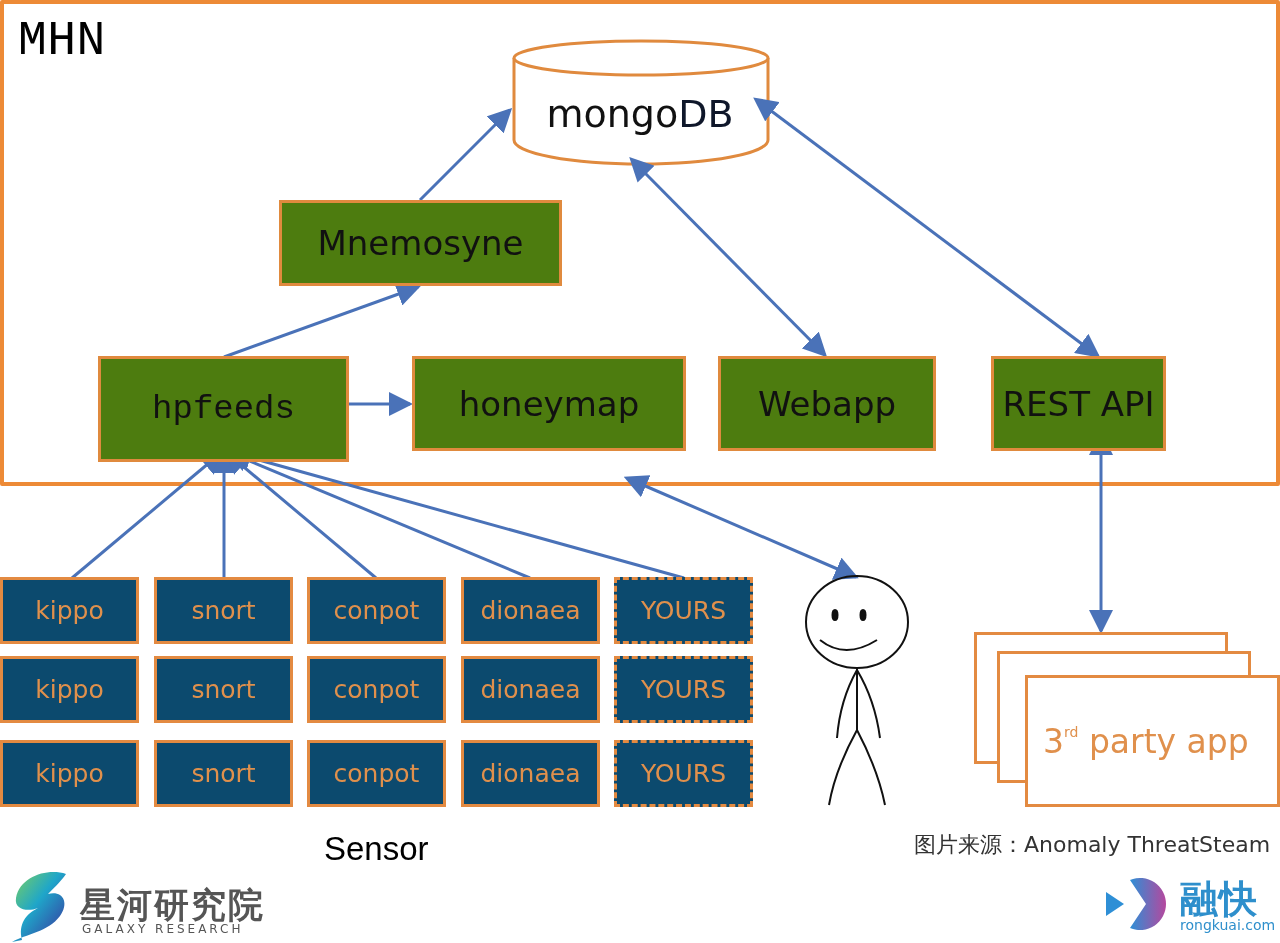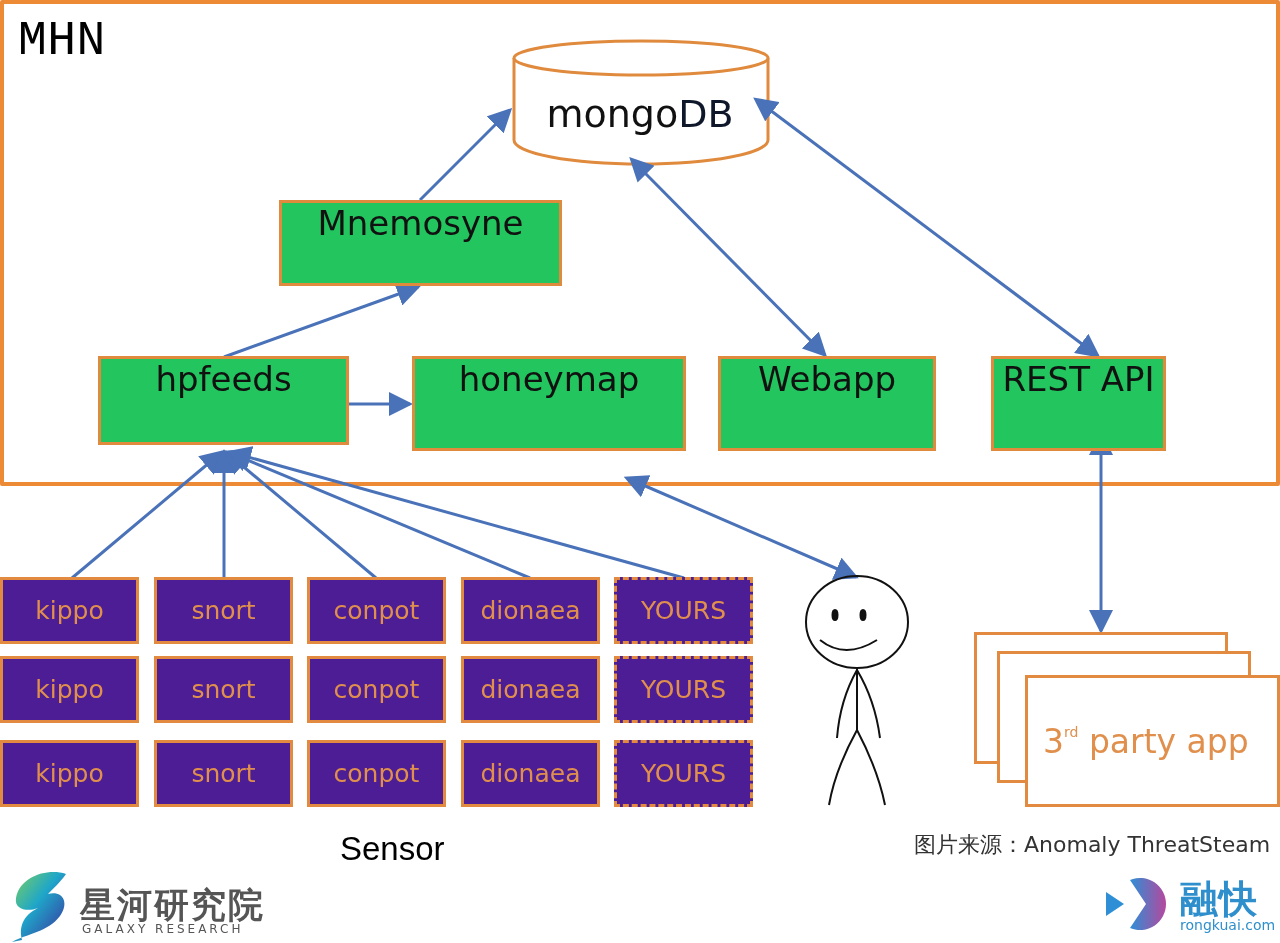--- a/index.html
+++ b/index.html
@@ -3,33 +3,33 @@
 <meta charset="utf-8">
 <style>
   html, body { margin:0; padding:0; background:#ffffff; }
   body { width:1280px; height:943px; position:relative; overflow:hidden;
          font-family:"DejaVu Sans", "Liberation Sans", sans-serif; }
   .abs { position:absolute; }
   .frame { position:absolute; left:0; top:0; width:1280px; height:486px;
            box-sizing:border-box; border:4px solid #ED8A36; border-radius:2px; }
   .mhn-title { position:absolute; left:18px; top:14px; font-family:Liberation Mono, monospace;
                font-size:48px; color:#000; letter-spacing:0.5px; }
-  .box { position:absolute; box-sizing:border-box; border:3px solid #E08A3E; background:#22c55e;
-         display:flex; align-items:flex-start; justify-content:center; }
+  .box { position:absolute; box-sizing:border-box; border:3px solid #E08A3E; background:#4d7c0f;
+         display:flex; align-items:center; justify-content:center; }
   .box .lbl { font-size:34px; color:#111; }
-  .sensor { position:absolute; box-sizing:border-box; border:3px solid #E38A41; background:#4c1d95;
+  .sensor { position:absolute; box-sizing:border-box; border:3px solid #E38A41; background:#0c4a6e;
             display:flex; align-items:center; justify-content:center; }
   .sensor .lbl { font-size:25px; color:#E0904C; }
   .sensor.dashed { border:3px dashed #E38A41; }
   .db-label { position:absolute; left:512px; top:92px; width:256px; text-align:center; font-size:38px; color:#111; }
   .db-label .db { color:#0f172a; }
   .app { position:absolute; box-sizing:border-box; border:3px solid #E38A41; background:#fff; }
   .app-label { position:absolute; font-size:33px; color:#E0904C; }
   .app-label sup { font-size:14px; vertical-align:super; position:relative; top:-4px; }
-  .sensor-caption { position:absolute; left:324px; top:830px; font-family:"Liberation Sans", sans-serif; font-size:33px; color:#000;margin-left:16px; }
+  .sensor-caption { position:absolute; left:324px; top:830px; font-family:"Liberation Sans", sans-serif; font-size:33px; color:#000; }
   .credit { position:absolute; left:914px; top:830px; font-size:22px; color:#333; }
   .galaxy-cn { position:absolute; left:80px; top:882px; font-size:35px; font-weight:bold; color:#555; letter-spacing:2px; }
   .galaxy-en { position:absolute; left:82px; top:922px; font-size:12px; color:#555; letter-spacing:3px; }
   .rk-cn { position:absolute; left:1180px; top:874px; font-size:38px; color:#2E8FCC; font-weight:bold; letter-spacing:1px; }
   .rk-en { position:absolute; left:1180px; top:917px; font-size:14px; color:#2E8FCC; }
   svg.overlay { position:absolute; left:0; top:0; }
 </style>
 </head>
 <body>
 
@@ -79,21 +79,21 @@
   </g>
 </svg>
 
 <div class="db-label">
   <span>mongo</span><span class="db">DB</span>
 </div>
 
 <div class="box" style="left:279px;top:200px;width:283px;height:86px;">
   <span class="lbl">Mnemosyne</span>
 </div>
-<div class="box" style="left:98px;top:356px;width:251px;height:89px;">
+<div class="box" style="left:98px;top:356px;width:251px;height:106px;font-family:Liberation Mono, monospace;">
   <span class="lbl">hpfeeds</span>
 </div>
 <div class="box" style="left:412px;top:356px;width:274px;height:95px;">
   <span class="lbl">honeymap</span>
 </div>
 <div class="box" style="left:718px;top:356px;width:218px;height:95px;">
   <span class="lbl">Webapp</span>
 </div>
 <div class="box" style="left:991px;top:356px;width:175px;height:95px;">
   <span class="lbl">REST API</span>

